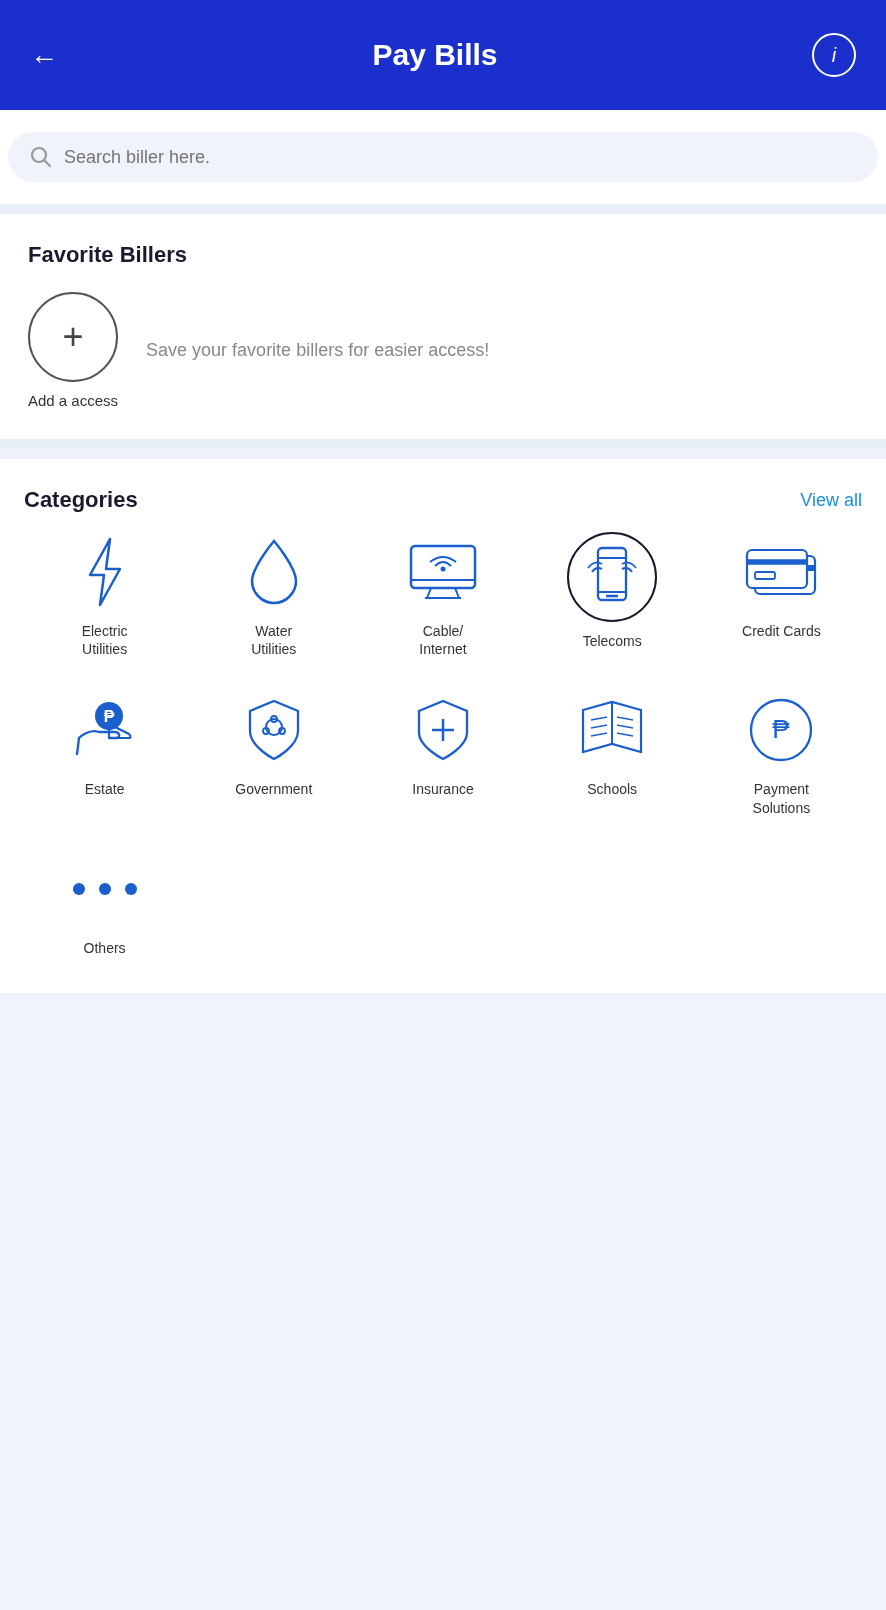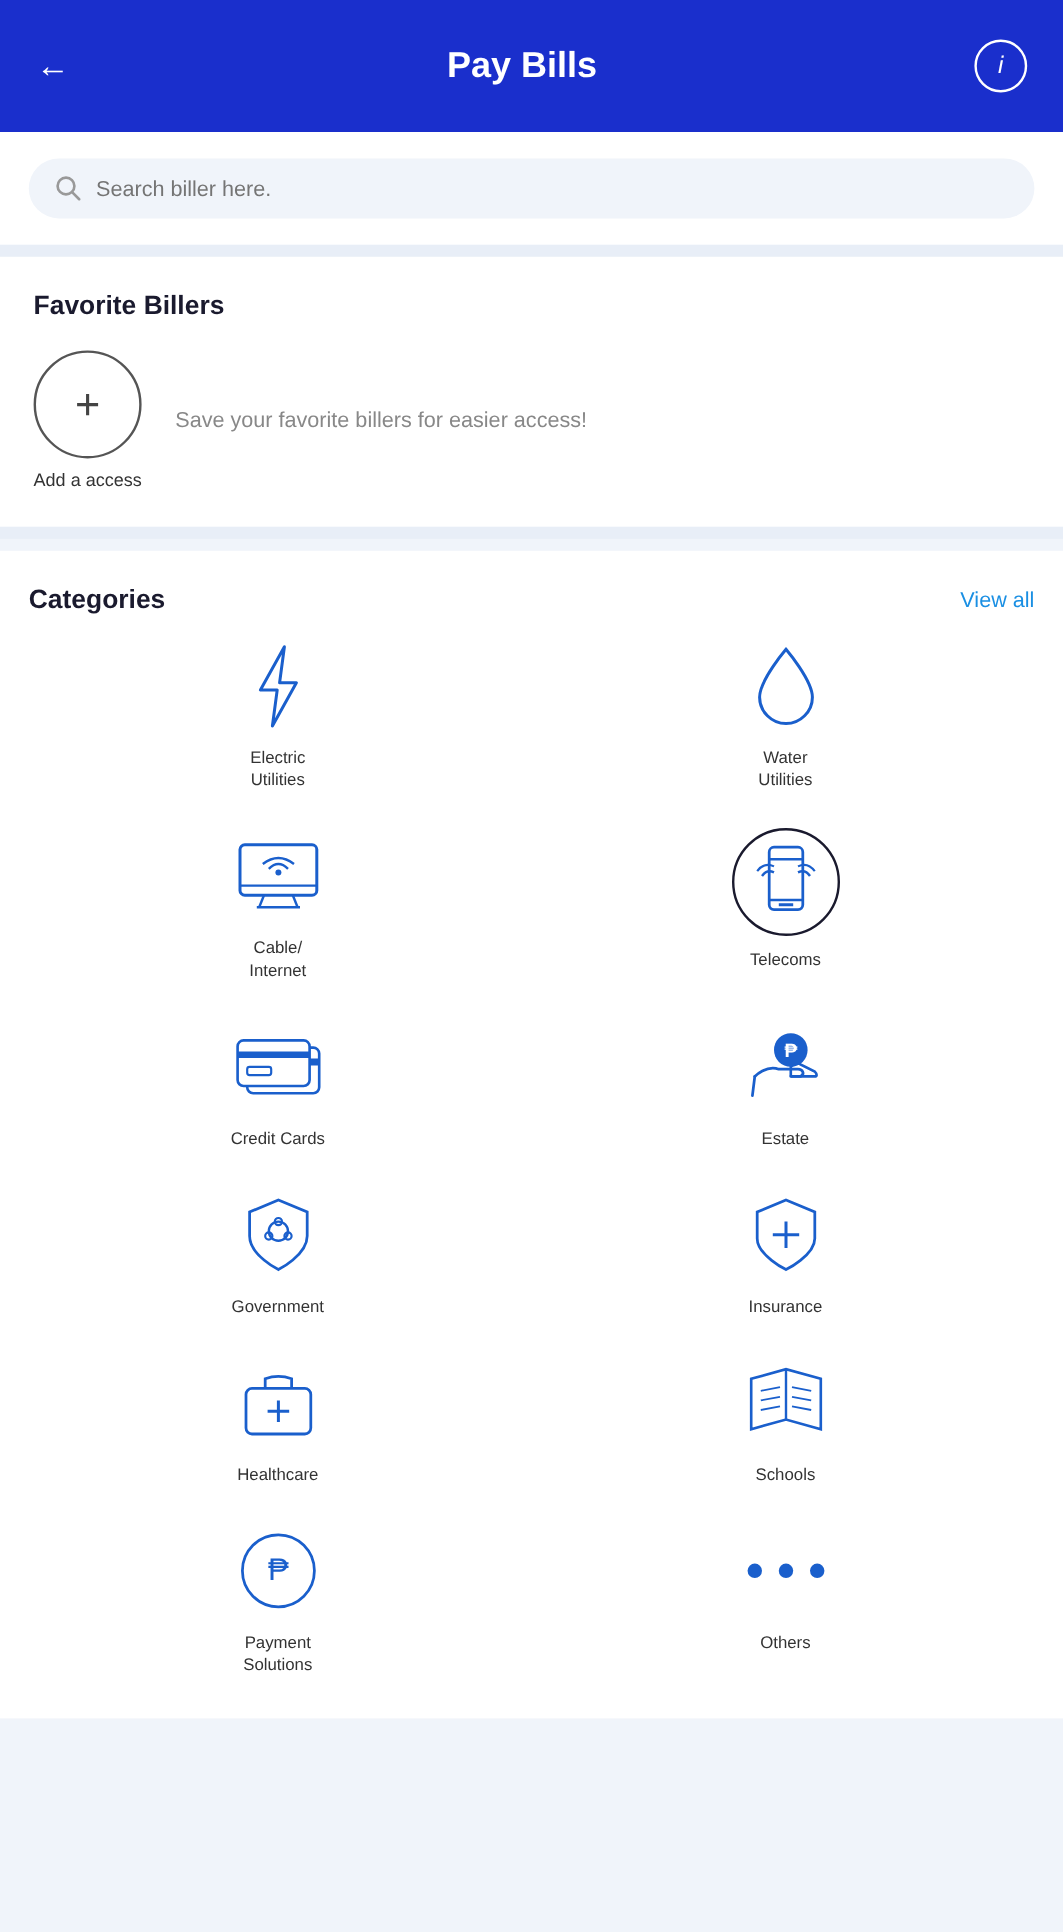--- a/index.html
+++ b/index.html
@@ -42,21 +42,21 @@
       color: white;
       font-size: 20px;
       font-style: italic;
       font-weight: 500;
       cursor: pointer;
     }
 
     
     .search-section {
       background: white;
-      padding: 22px 24px;
+      padding: 22px 8px;
     }
     .search-box {
       display: flex;
       align-items: center;
       background: #f0f4fa;
       border-radius: 30px;
       padding: 14px 22px;
       gap: 12px;
     }
     .search-icon-wrap {
@@ -143,21 +143,21 @@
     .view-all {
       font-size: 18px;
       color: #1a8fe3;
       font-weight: 500;
       cursor: pointer;
     }
 
     
     .categories-grid {
       display: grid;
-      grid-template-columns: repeat(2, 1fr);
+      grid-template-columns: repeat(5, 1fr);
       row-gap: 32px;
       column-gap: 8px;
     }
     .category-item {
       display: flex;
       flex-direction: column;
       align-items: center;
       gap: 10px;
       cursor: pointer;
     }
@@ -336,33 +336,20 @@
 
           <line x1="32" y1="22" x2="32" y2="44" stroke="#1a5fcc" stroke-width="2.5"></line>
           <line x1="21" y1="33" x2="43" y2="33" stroke="#1a5fcc" stroke-width="2.5"></line>
         </svg>
       </div>
       <span class="category-label">Insurance</span>
     </div>
 
 
 
-    <div class="category-item">
-      <div class="category-icon-wrap">
-        <svg width="66" height="60" viewBox="0 0 66 60" fill="none">
-
-          <rect x="6" y="18" width="54" height="38" rx="5" stroke="#1a5fcc" stroke-width="2.3" fill="none"></rect>
-          <path d="M22 18 L22 10 Q33 6 44 10 L44 18" stroke="#1a5fcc" stroke-width="2.3" fill="none"></path>
-
-          <line x1="33" y1="28" x2="33" y2="46" stroke="#1a5fcc" stroke-width="2.5"></line>
-          <line x1="24" y1="37" x2="42" y2="37" stroke="#1a5fcc" stroke-width="2.5"></line>
-        </svg>
-      </div>
-      <span class="category-label">Healthcare</span>
-    </div>
 
     <div class="category-item">
       <div class="category-icon-wrap">
         <svg width="70" height="60" viewBox="0 0 70 60" fill="none">
 
           <path d="M6 10 L6 52 Q35 44 35 44 Q35 44 64 52 L64 10 Q35 2 35 2 Q35 2 6 10Z" stroke="#1a5fcc" stroke-width="2.2" fill="none"></path>
           <line x1="35" y1="2" x2="35" y2="44" stroke="#1a5fcc" stroke-width="2"></line>
 
           <line x1="14" y1="20" x2="30" y2="17" stroke="#1a5fcc" stroke-width="1.5"></line>
           <line x1="14" y1="28" x2="30" y2="25" stroke="#1a5fcc" stroke-width="1.5"></line>

